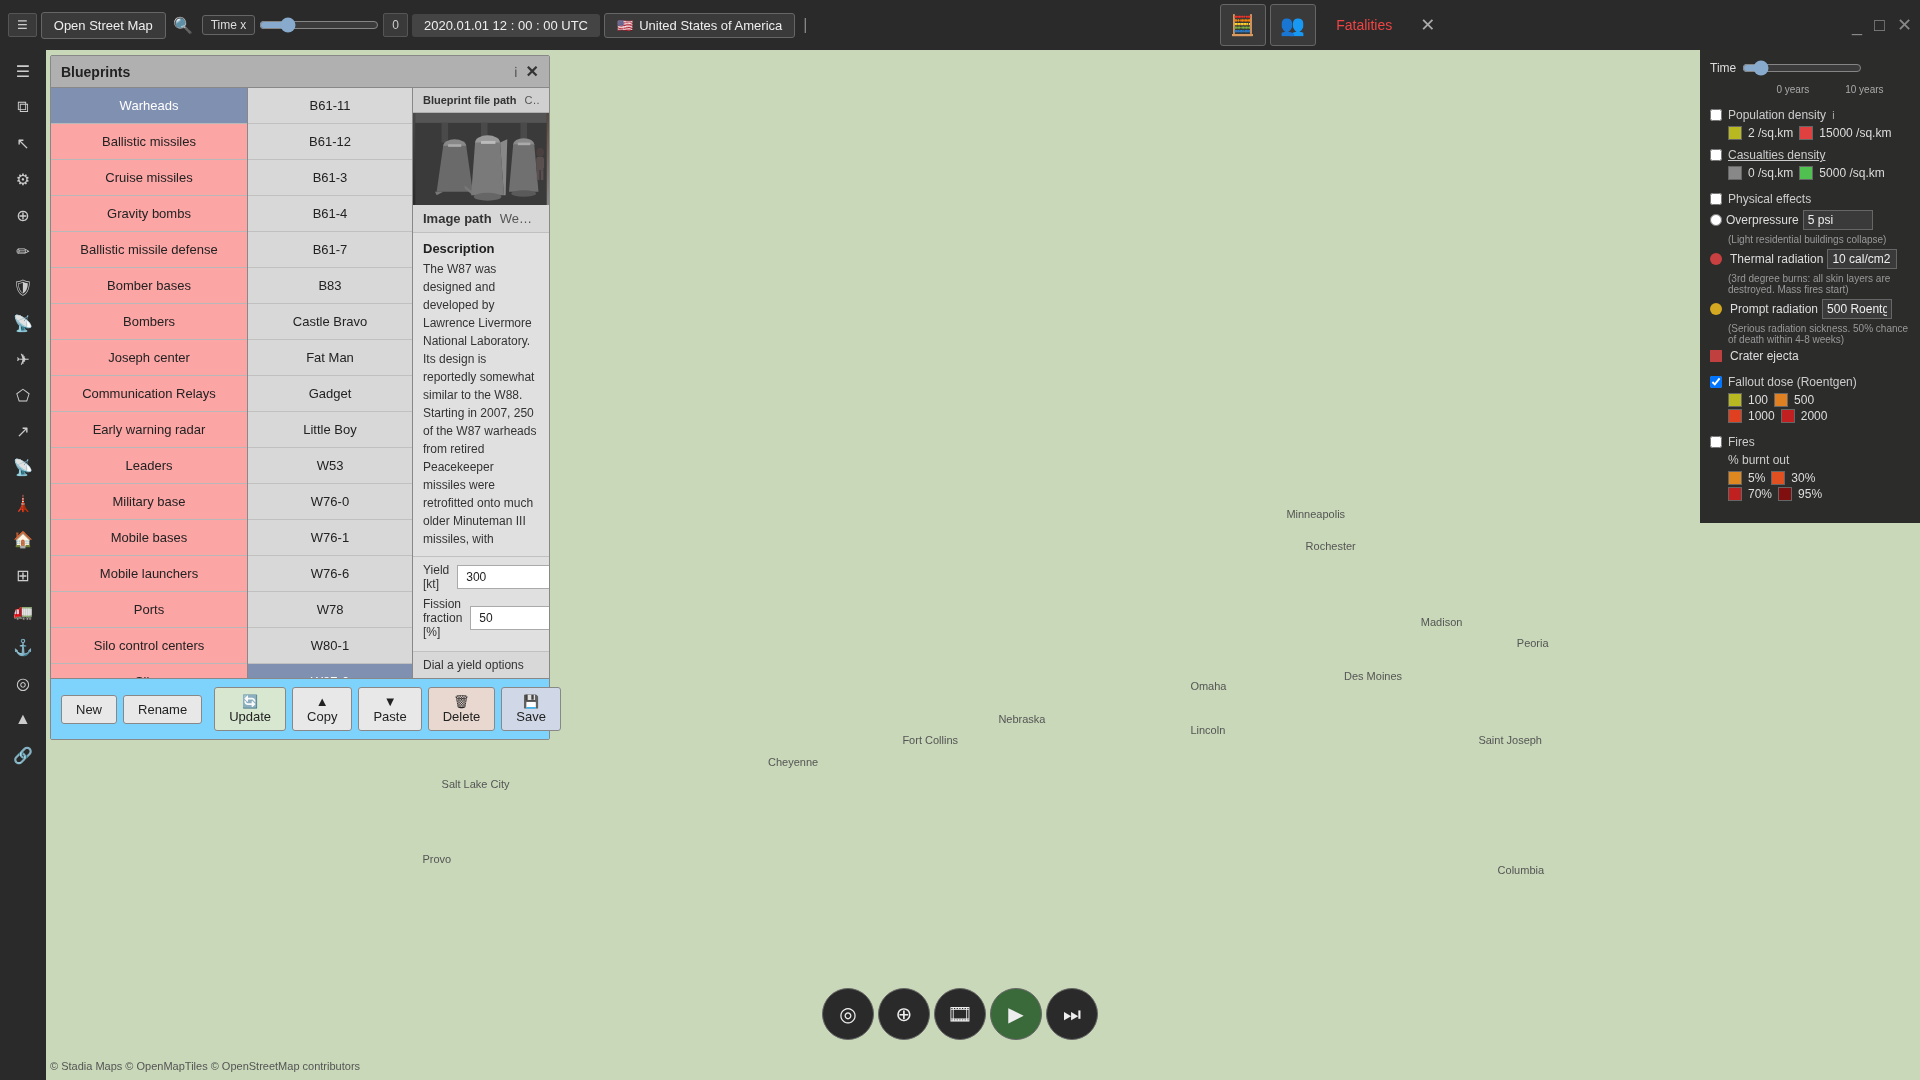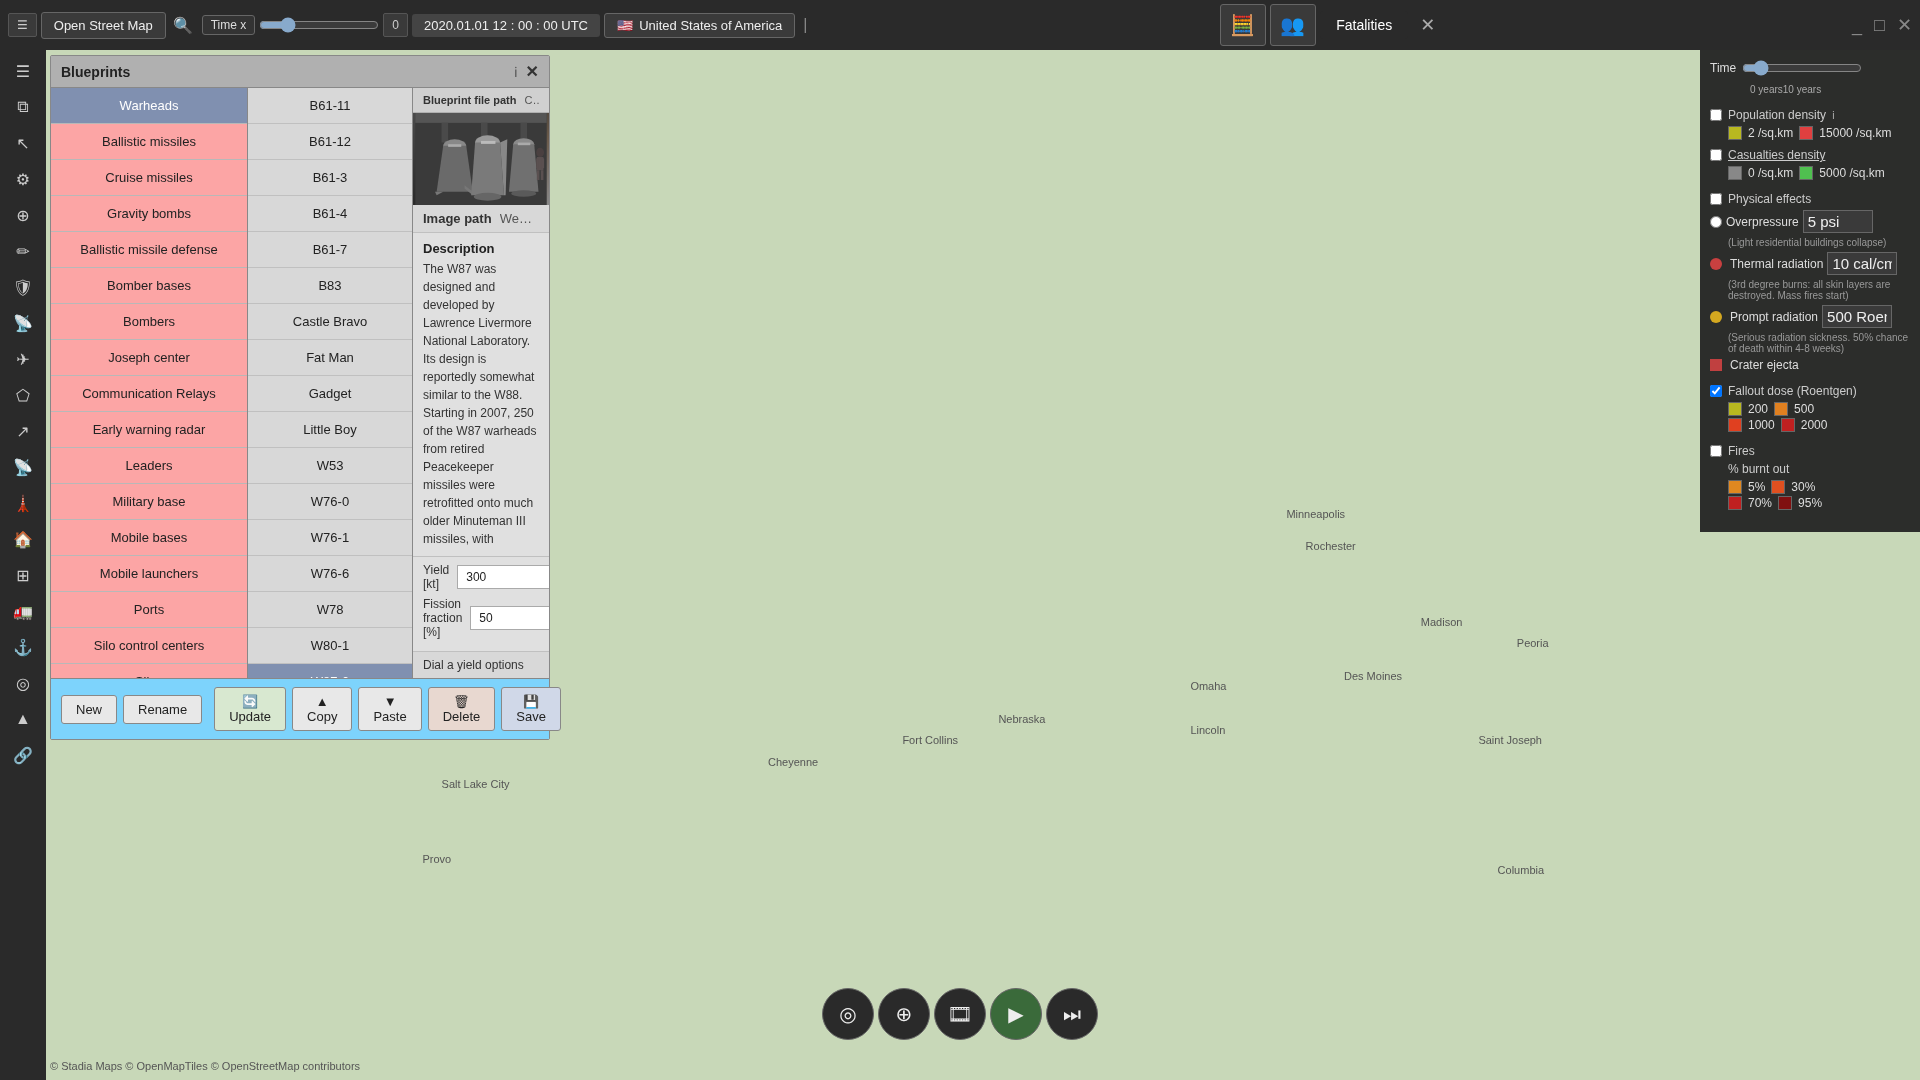--- a/index.html
+++ b/index.html
@@ -100,21 +100,21 @@
       display: flex;
       align-items: center;
       justify-content: center;
       cursor: pointer;
       font-size: 20px;
       border-radius: 3px;
     }
 
     .fatalities-panel {
       background: #2a2a2a;
-      color: #ffffff;
+      color: #ef4444;
       padding: 6px 16px;
       font-size: 14px;
       border-radius: 3px;
     }
 
     .close-x-top {
       background: transparent;
       border: none;
       color: #aaa;
       font-size: 18px;
@@ -441,21 +441,21 @@
       width: 12px; height: 12px;
       accent-color: #ffaa00;
     }
 
     .rp-input {
       width: 70px;
       background: #3a3a3a;
       border: 1px solid #666;
       color: #eee;
       padding: 2px 4px;
-      font-size: 15px;
+      font-size: 12px;
     }
 
     .rp-note {
       font-size: 10px;
       color: #999;
       margin-left: 18px;
       margin-bottom: 4px;
     }
 
     
@@ -731,21 +731,21 @@
     </button>
   </div>
 </div>
 
 <div class="right-panel">
   <div class="right-panel-section">
     <div class="rp-time-row">
       <span>Time</span>
       <input type="range" class="rp-slider" min="0" max="100" value="10" style="">
     </div>
-    <div style="display:flex; justify-content:flex-start; margin-left:40px; font-size:10px; color:#aaa;">
+    <div style="display:flex; justify-content:center; margin-left:40px; font-size:10px; color:#aaa;gap:36px;">
       <span>0 years</span>
       <span>10 years</span>
     </div>
   </div>
   <div class="right-panel-section">
     <div class="rp-label">
       <input type="checkbox" class="rp-checkbox" style="">
       <span>Population density</span>
       <span style="color:#aaa; font-size:11px;">ℹ</span>
     </div>
@@ -794,21 +794,21 @@
       <span style="margin-left:4px;">Crater ejecta</span>
     </div>
   </div>
   <div class="right-panel-section">
     <div class="rp-label">
       <input type="checkbox" class="rp-checkbox" checked="" style="">
       <span>Fallout dose (Roentgen)</span>
     </div>
     <div class="rp-color-row">
       <span class="rp-color-swatch" style="background:#b8b820;"></span>
-      <span>200</span>
+      <span>100</span>
       <span class="rp-color-swatch" style="background:#e08020;"></span>
       <span>500</span>
     </div>
     <div class="rp-color-row">
       <span class="rp-color-swatch" style="background:#e04020;"></span>
       <span>1000</span>
       <span class="rp-color-swatch" style="background:#c02020;"></span>
       <span>2000</span>
     </div>
   </div>

